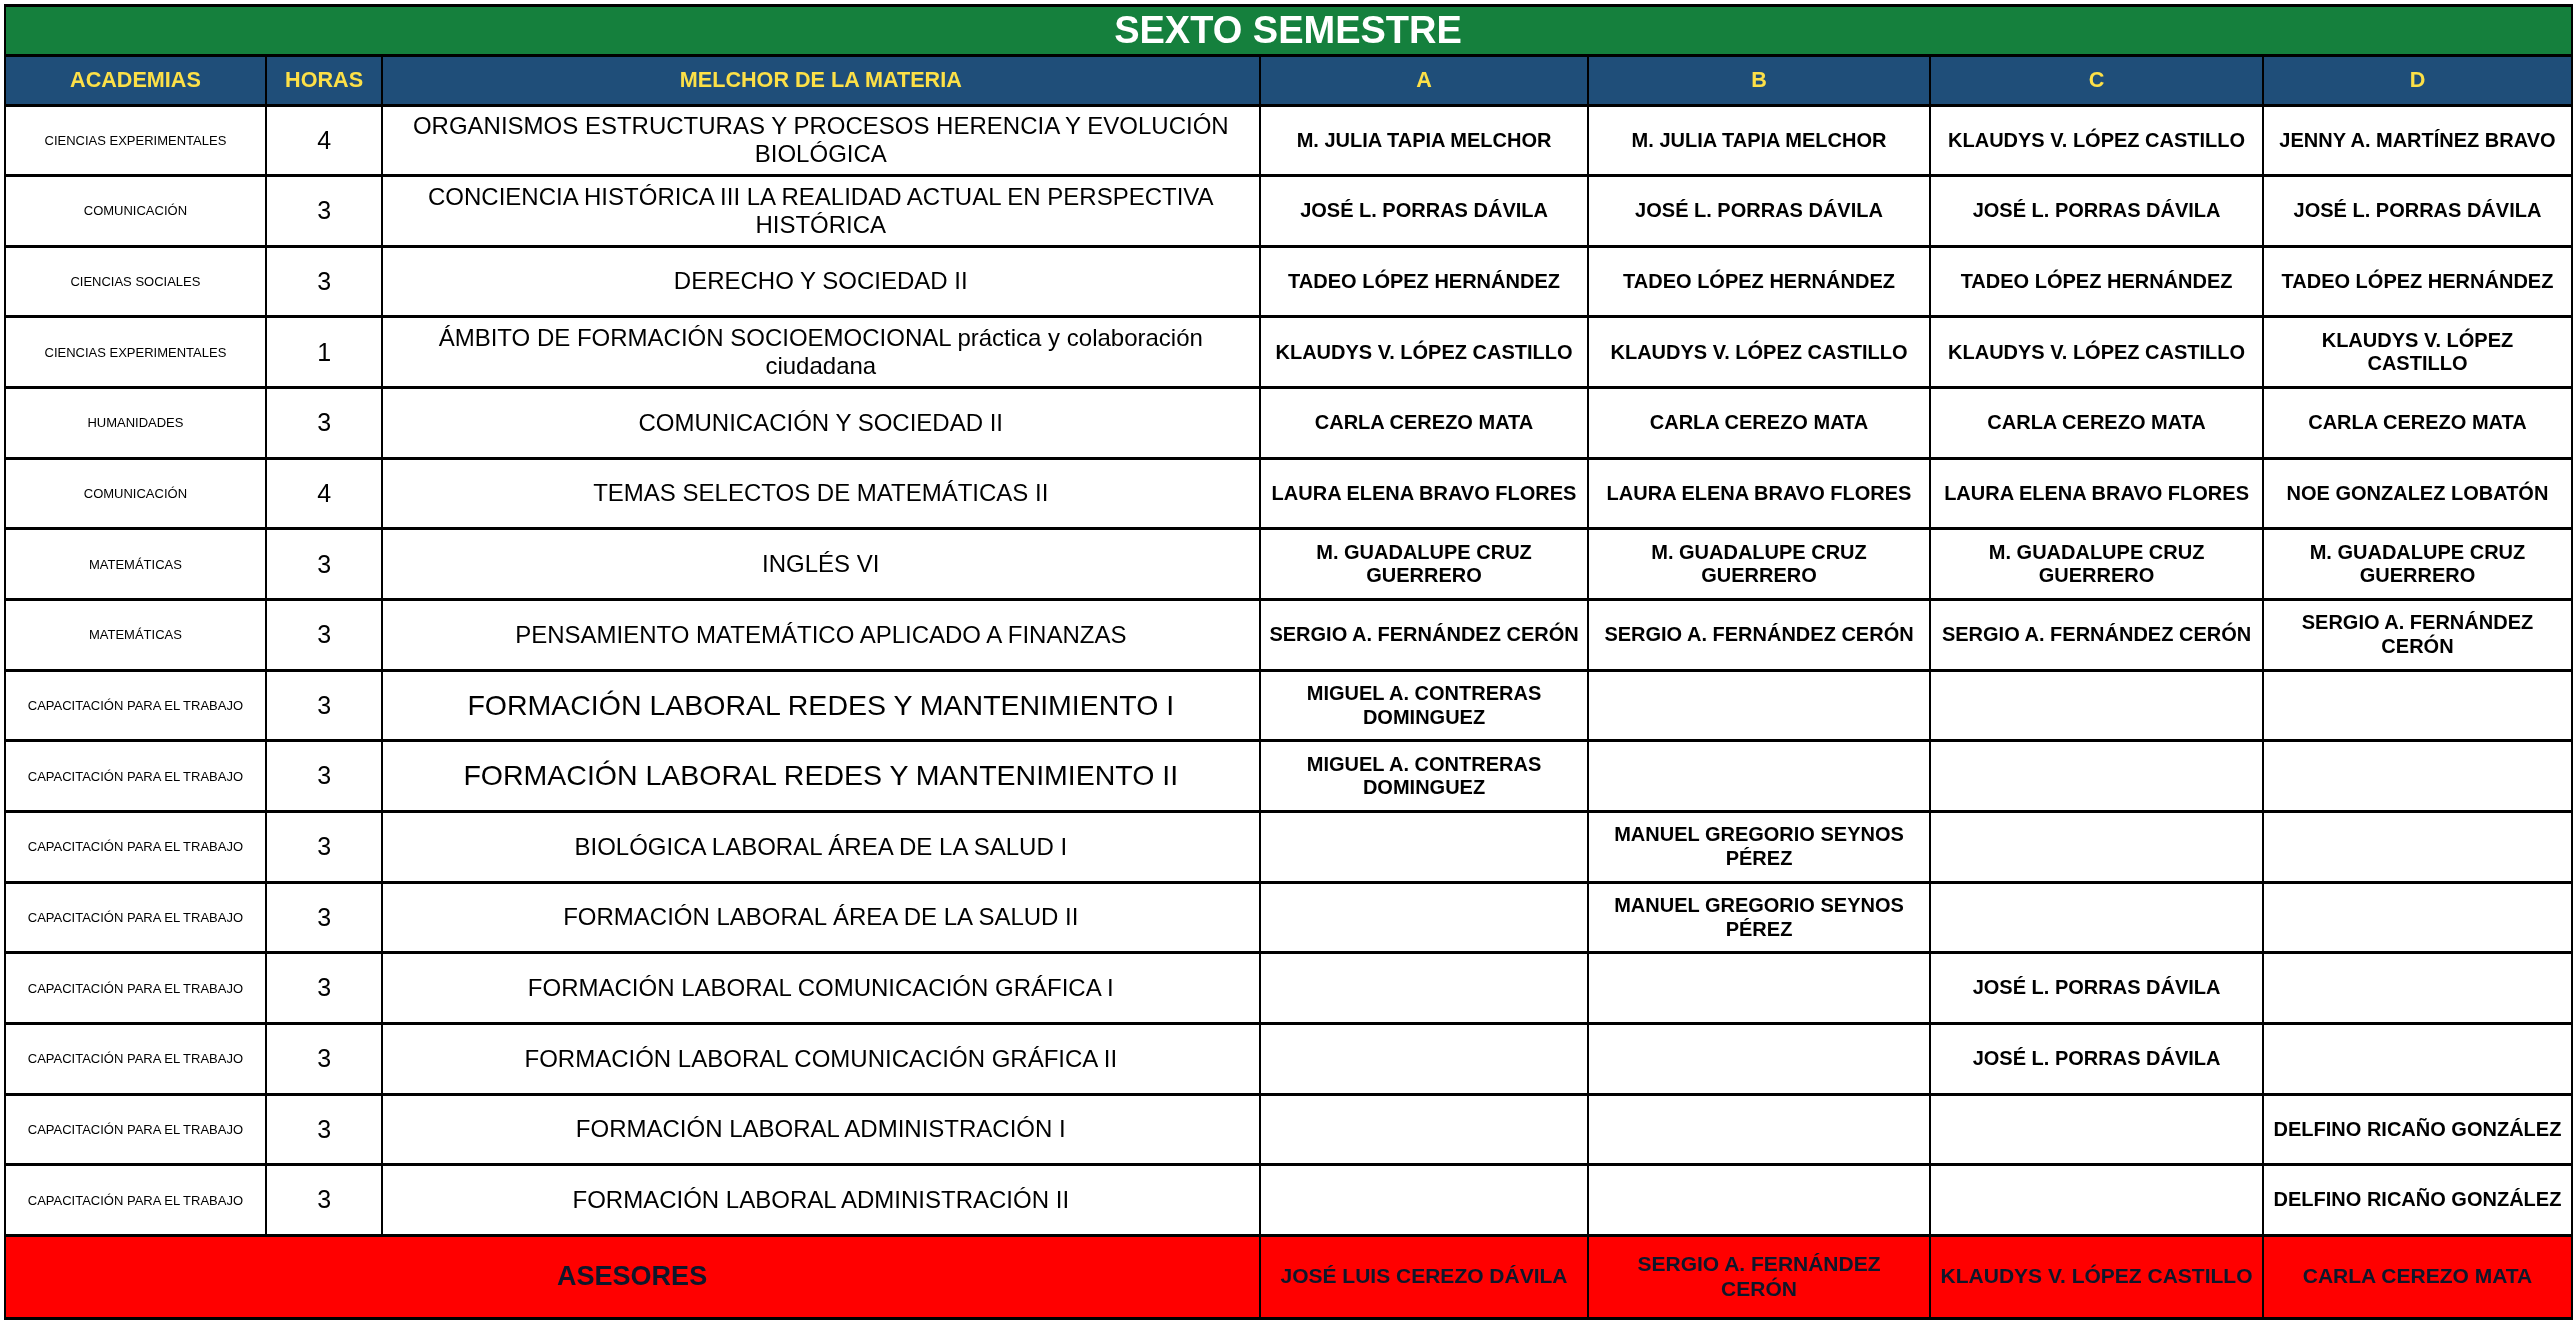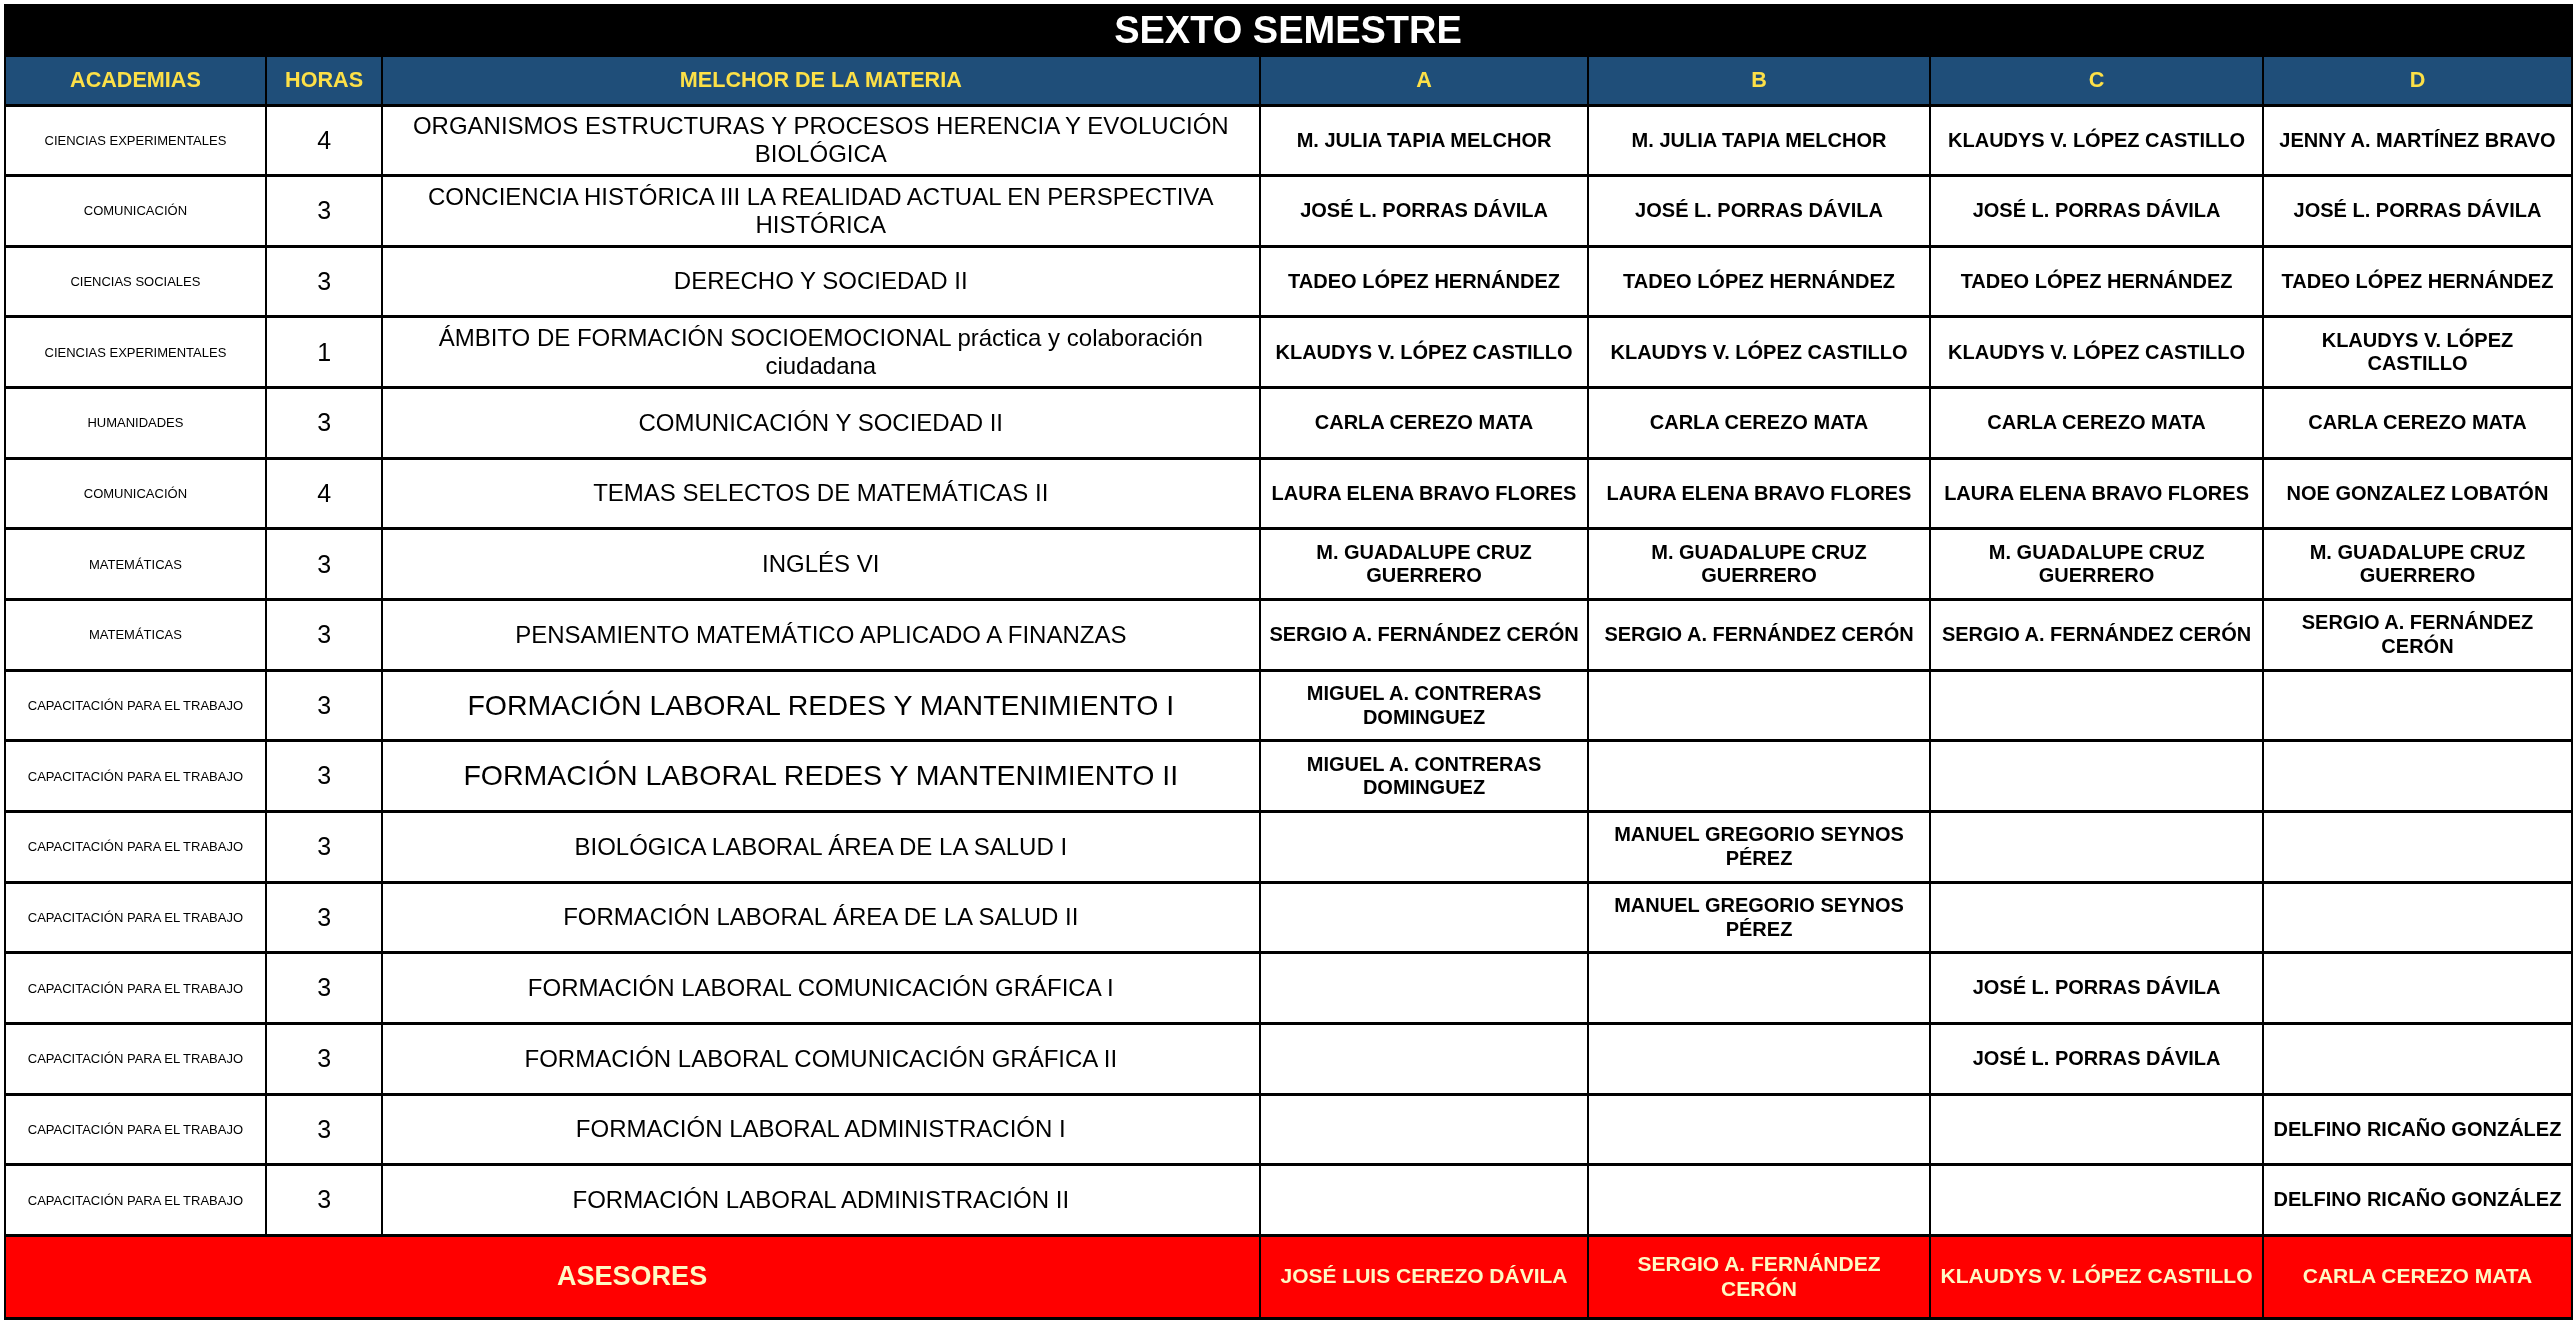--- a/index.html
+++ b/index.html
@@ -23,21 +23,21 @@
     border-bottom-width: 3.5px;
     text-align: center;
     vertical-align: middle;
     padding: 1.7px 8.6px;
     overflow: hidden;
     color: #000000;
     box-sizing: border-box;
     line-height: 1.18;
   }
   tr.title-row td {
-    background: #000000;
+    background: #15803d;
     color: #ffffff;
     font-weight: bold;
     font-size: 38px;
     height: 45px;
     padding: 0;
   }
   tr.header-row td {
     background: #1F4E79;
     color: #fde047;
     font-weight: bold;
@@ -46,21 +46,21 @@
   }
   tr.data-row { height: 67px; }
   td.academia { font-size: 13px; }
   td.horas { font-size: 25px; }
   td.materia { font-size: 24px; }
   td.materia.materia-large { font-size: 28.5px; margin-top: 47px; }
   td.teacher { font-weight: bold; font-size: 20px; }
   tr.footer-row { height: 78px; }
   tr.footer-row td {
     background: #FF0000;
-    color: #fef9c3;
+    color: #0f172a;
     font-weight: bold;
   }
   tr.footer-row td.footer-label { font-size: 27px; }
   tr.footer-row td.teacher { font-size: 21px; }
 </style>
 </head>
 <body>
 
 <div class="page">
   <table class="schedule">

